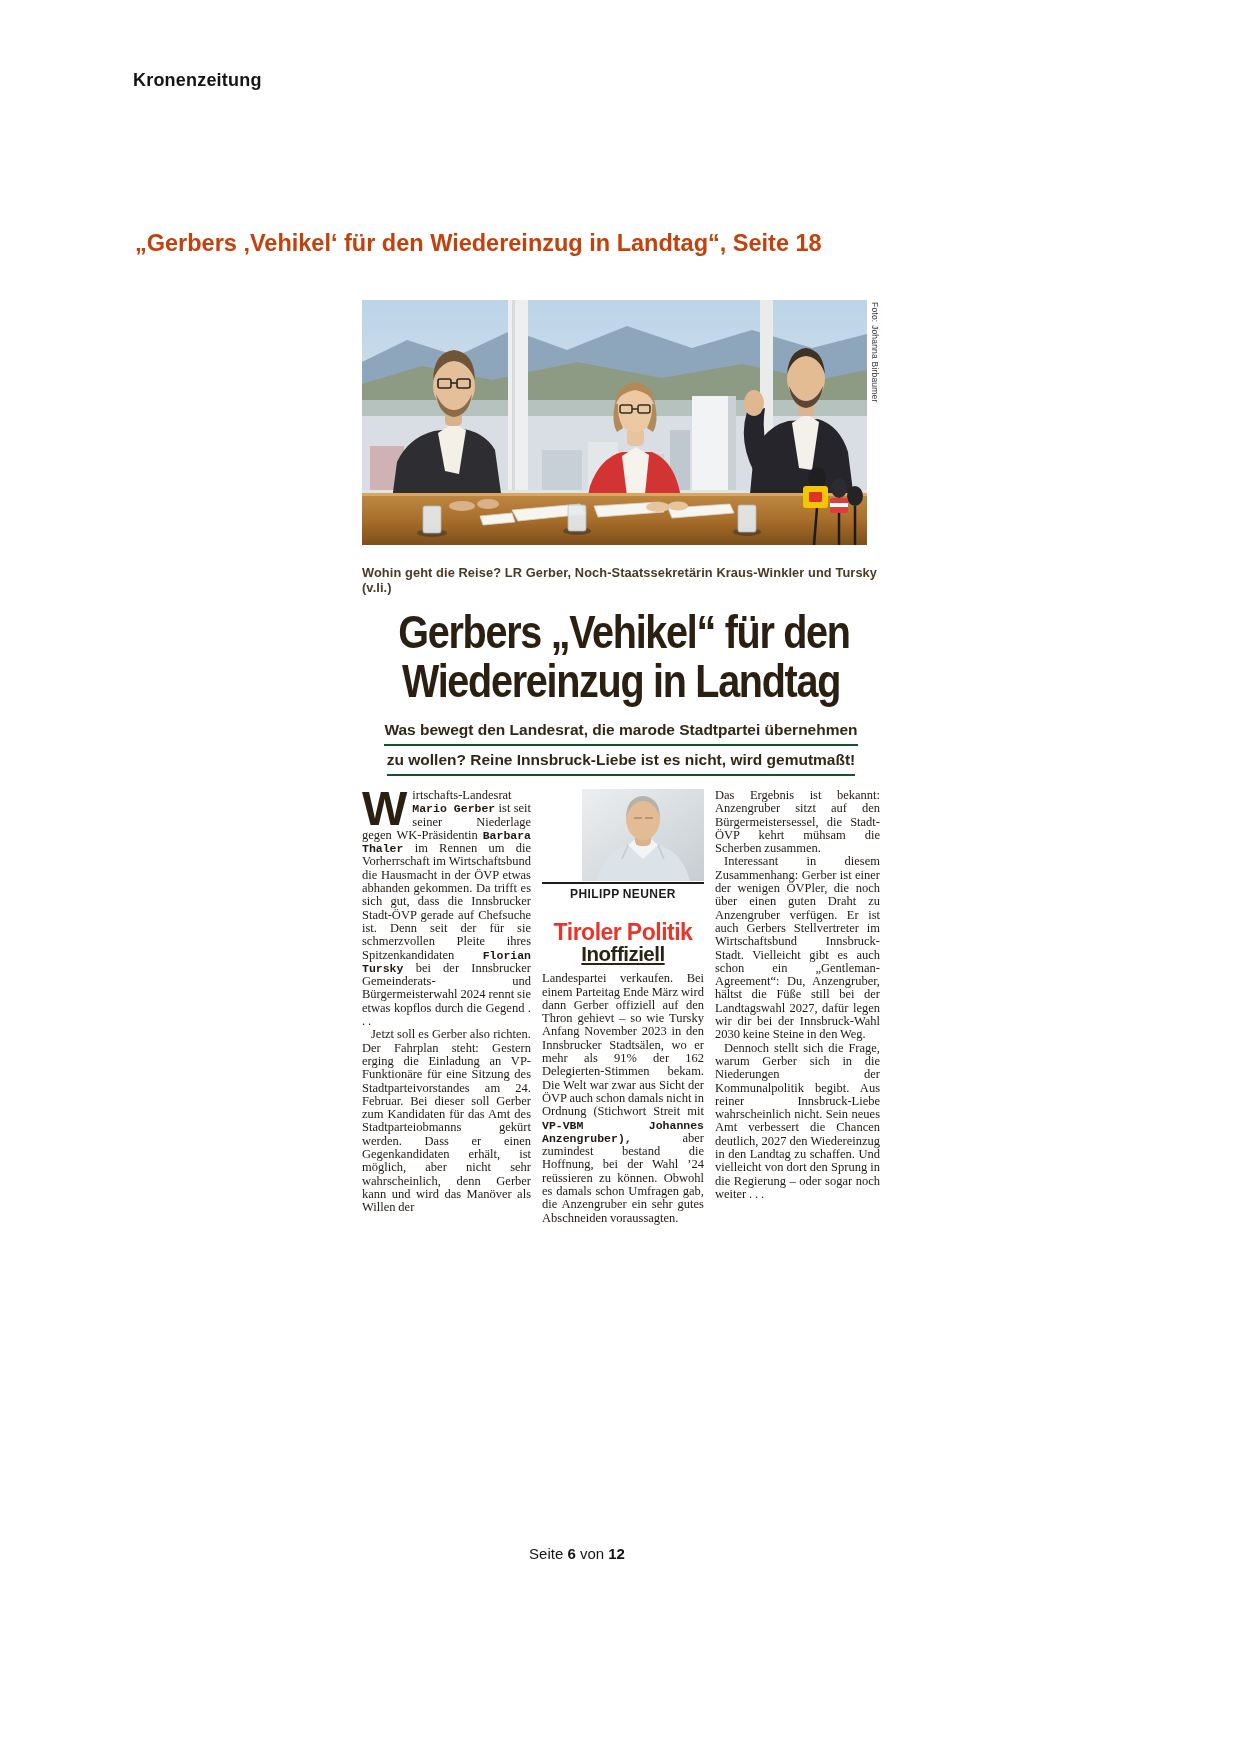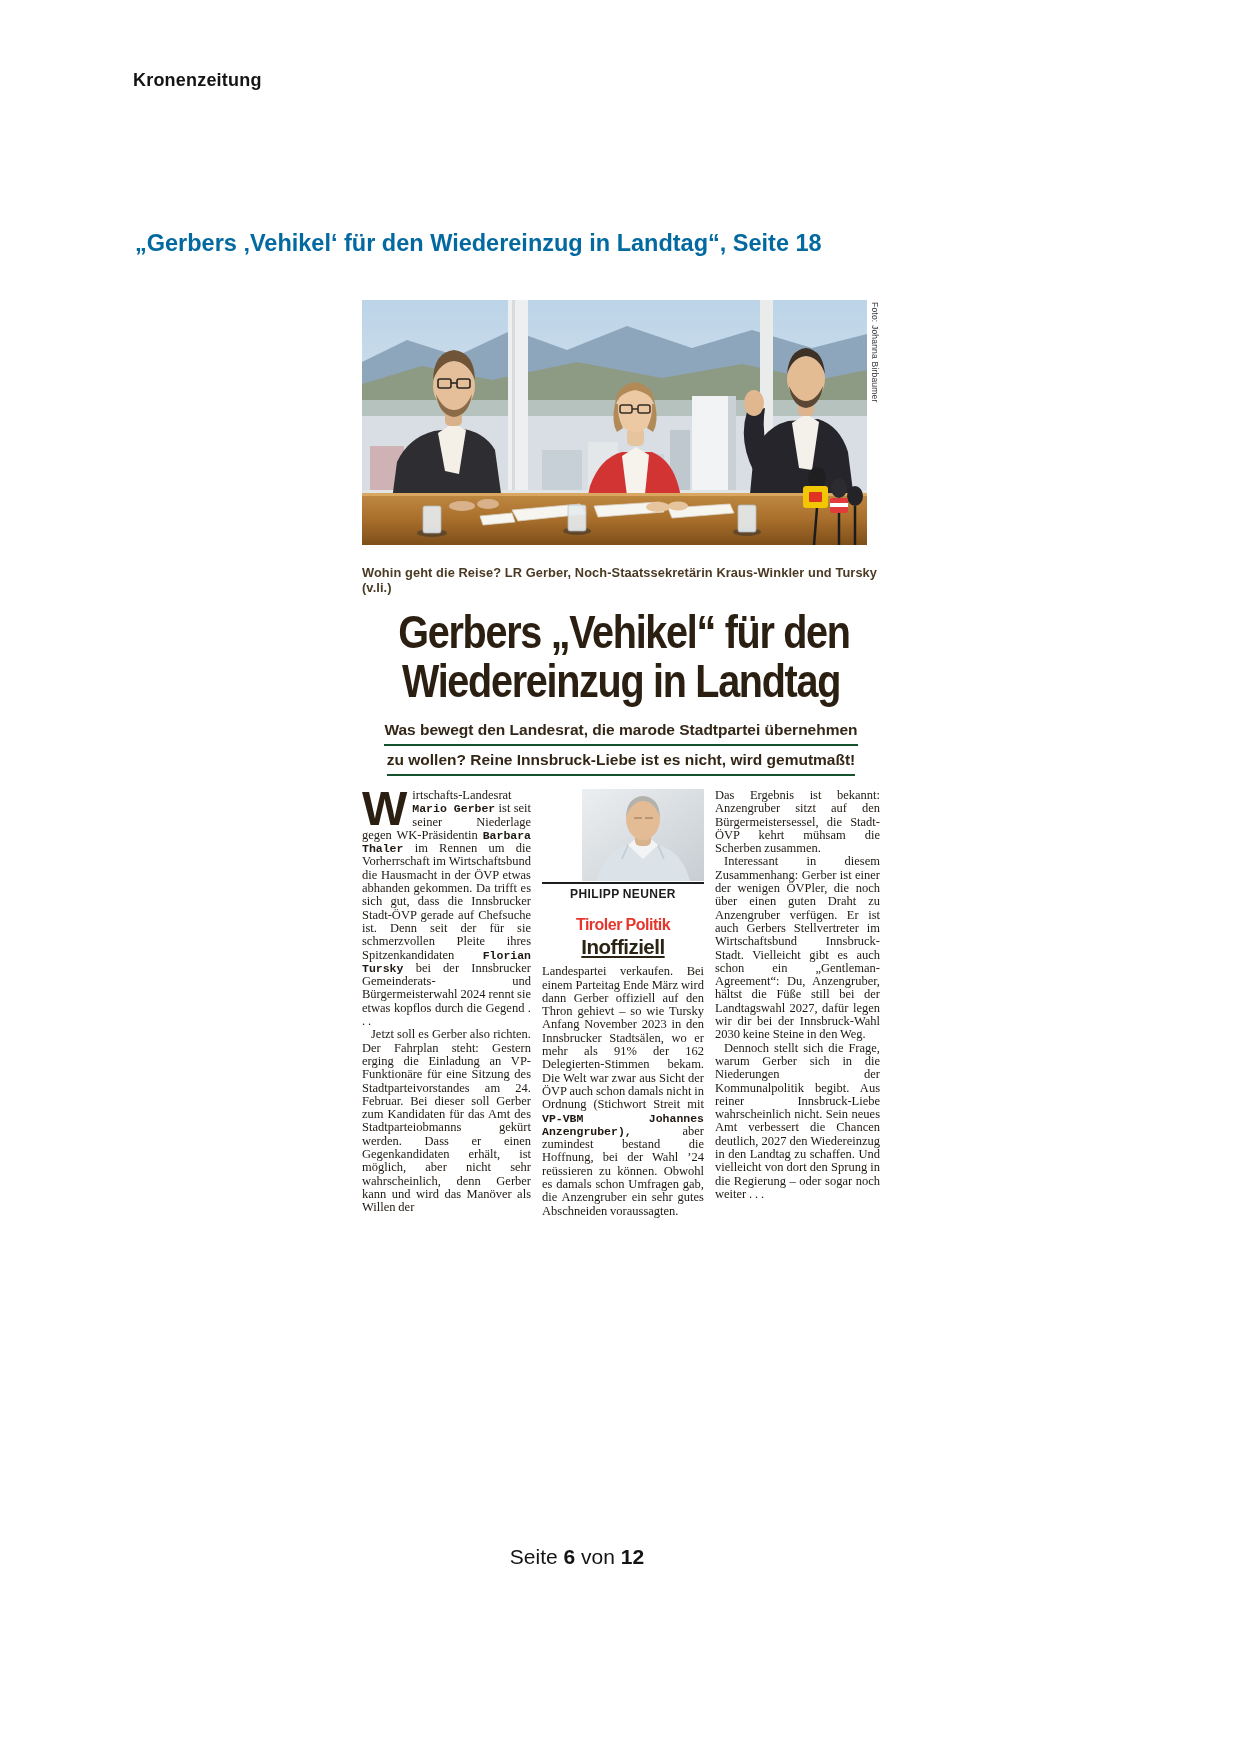--- a/index.html
+++ b/index.html
@@ -1,20 +1,20 @@
 <!DOCTYPE html>
 <html lang="de"><head>
 <meta charset="utf-8">
 <style>
   html,body{margin:0;padding:0;background:#ffffff;}
   .page{position:relative;width:1154px;height:1754px;background:#ffffff;overflow:hidden;
         font-family:"Liberation Sans",sans-serif;color:#1a1a1a;}
 
   .source{position:absolute;left:133px;top:70px;font-size:18px;font-weight:bold;color:#141414;letter-spacing:.2px;}
-  .doc-headline{position:absolute;left:135px;top:230px;font-size:23.5px;font-weight:bold;color:#0369a1;white-space:nowrap;}
+  .doc-headline{position:absolute;left:135px;top:230px;font-size:23.5px;font-weight:bold;color:#c2410c;white-space:nowrap;}
 
   .clip{position:absolute;left:362px;top:300px;width:518px;color:#221a10;}
 
   .photo-wrap{position:relative;width:518px;height:245px;}
   .photo-wrap svg{display:block;}
   .credit{position:absolute;right:0;top:2px;writing-mode:vertical-rl;font-size:8.5px;color:#3a3a3a;letter-spacing:.2px;}
 
   .caption{margin-top:20px;font-size:12.8px;font-weight:bold;color:#4a3a24;letter-spacing:.1px;}
 
   .art-headline{margin-top:13px;text-align:center;font-weight:bold;color:#2b1f12;
@@ -34,26 +34,26 @@
 
   .dropcap{float:left;font-family:"Liberation Sans",sans-serif;font-weight:bold;
            font-size:48px;line-height:38px;color:#2b1f12;margin:1px 5px 0 0;}
 
   .columnist{margin-bottom:7px;}
   .headshot{display:block;margin:0 0 0 auto;}
   .columnist-rule{border-top:2px solid #1d1d1d;margin-top:1px;}
   .columnist-name{text-align:center;font-family:"Liberation Sans",sans-serif;font-weight:bold;
                   font-size:12px;color:#1c1c1c;letter-spacing:.4px;margin-top:4px;}
   .columnist-title1{text-align:center;font-family:"Liberation Sans",sans-serif;font-weight:bold;
-                    font-size:16px;line-height:22px;color:#e6362c;letter-spacing:-.5px;margin-top:13px;}
+                    font-size:23px;line-height:22px;color:#e6362c;letter-spacing:-.5px;margin-top:20px;}
   .columnist-title2{text-align:center;font-family:"Liberation Sans",sans-serif;font-weight:bold;
                     font-size:20.5px;line-height:22px;color:#2b2415;letter-spacing:-.5px;text-decoration:underline;}
 
   .footer{position:absolute;top:1545px;left:0;width:100%;text-align:center;
-          font-size:21px;color:#141414;}
+          font-size:15px;color:#141414;}
   .footer .fb{font-weight:bold;}
 </style>
 </head>
 <body>
 
 <div class="page">
 
   <div class="source">Kronenzeitung</div>
 
   <div class="doc-headline">„Gerbers ‚Vehikel‘ für den Wiedereinzug in Landtag“, Seite 18</div>

